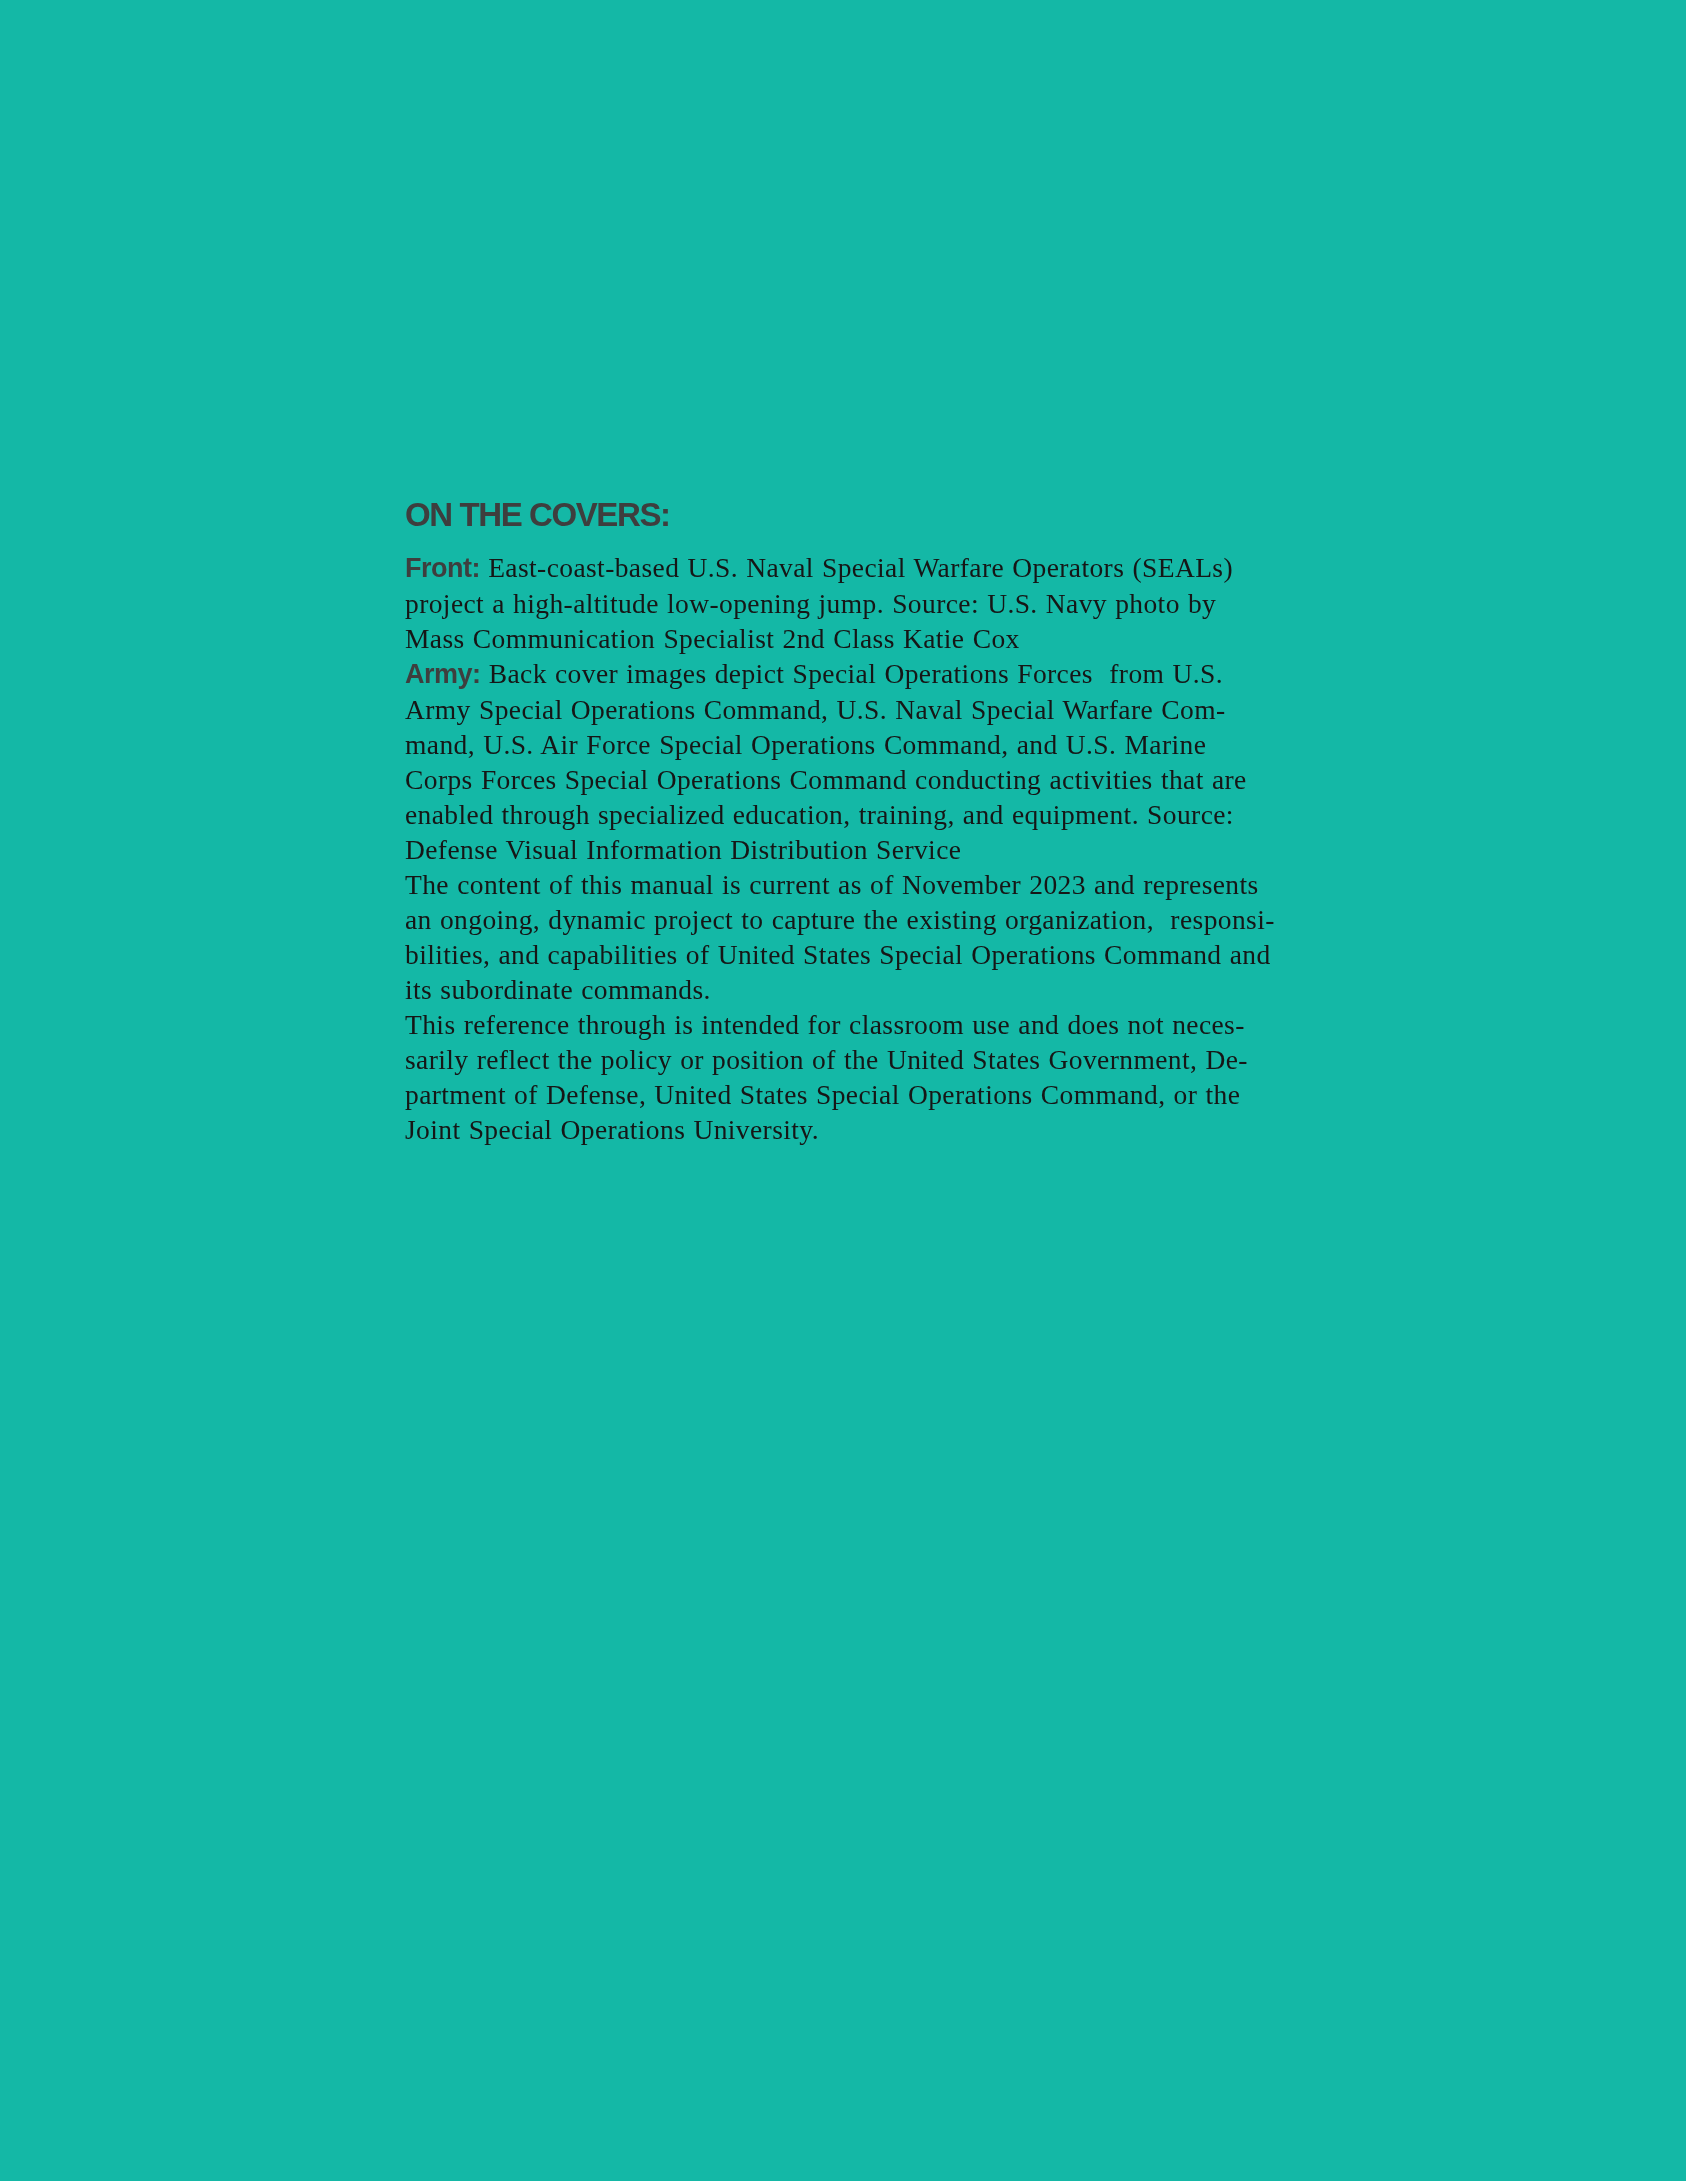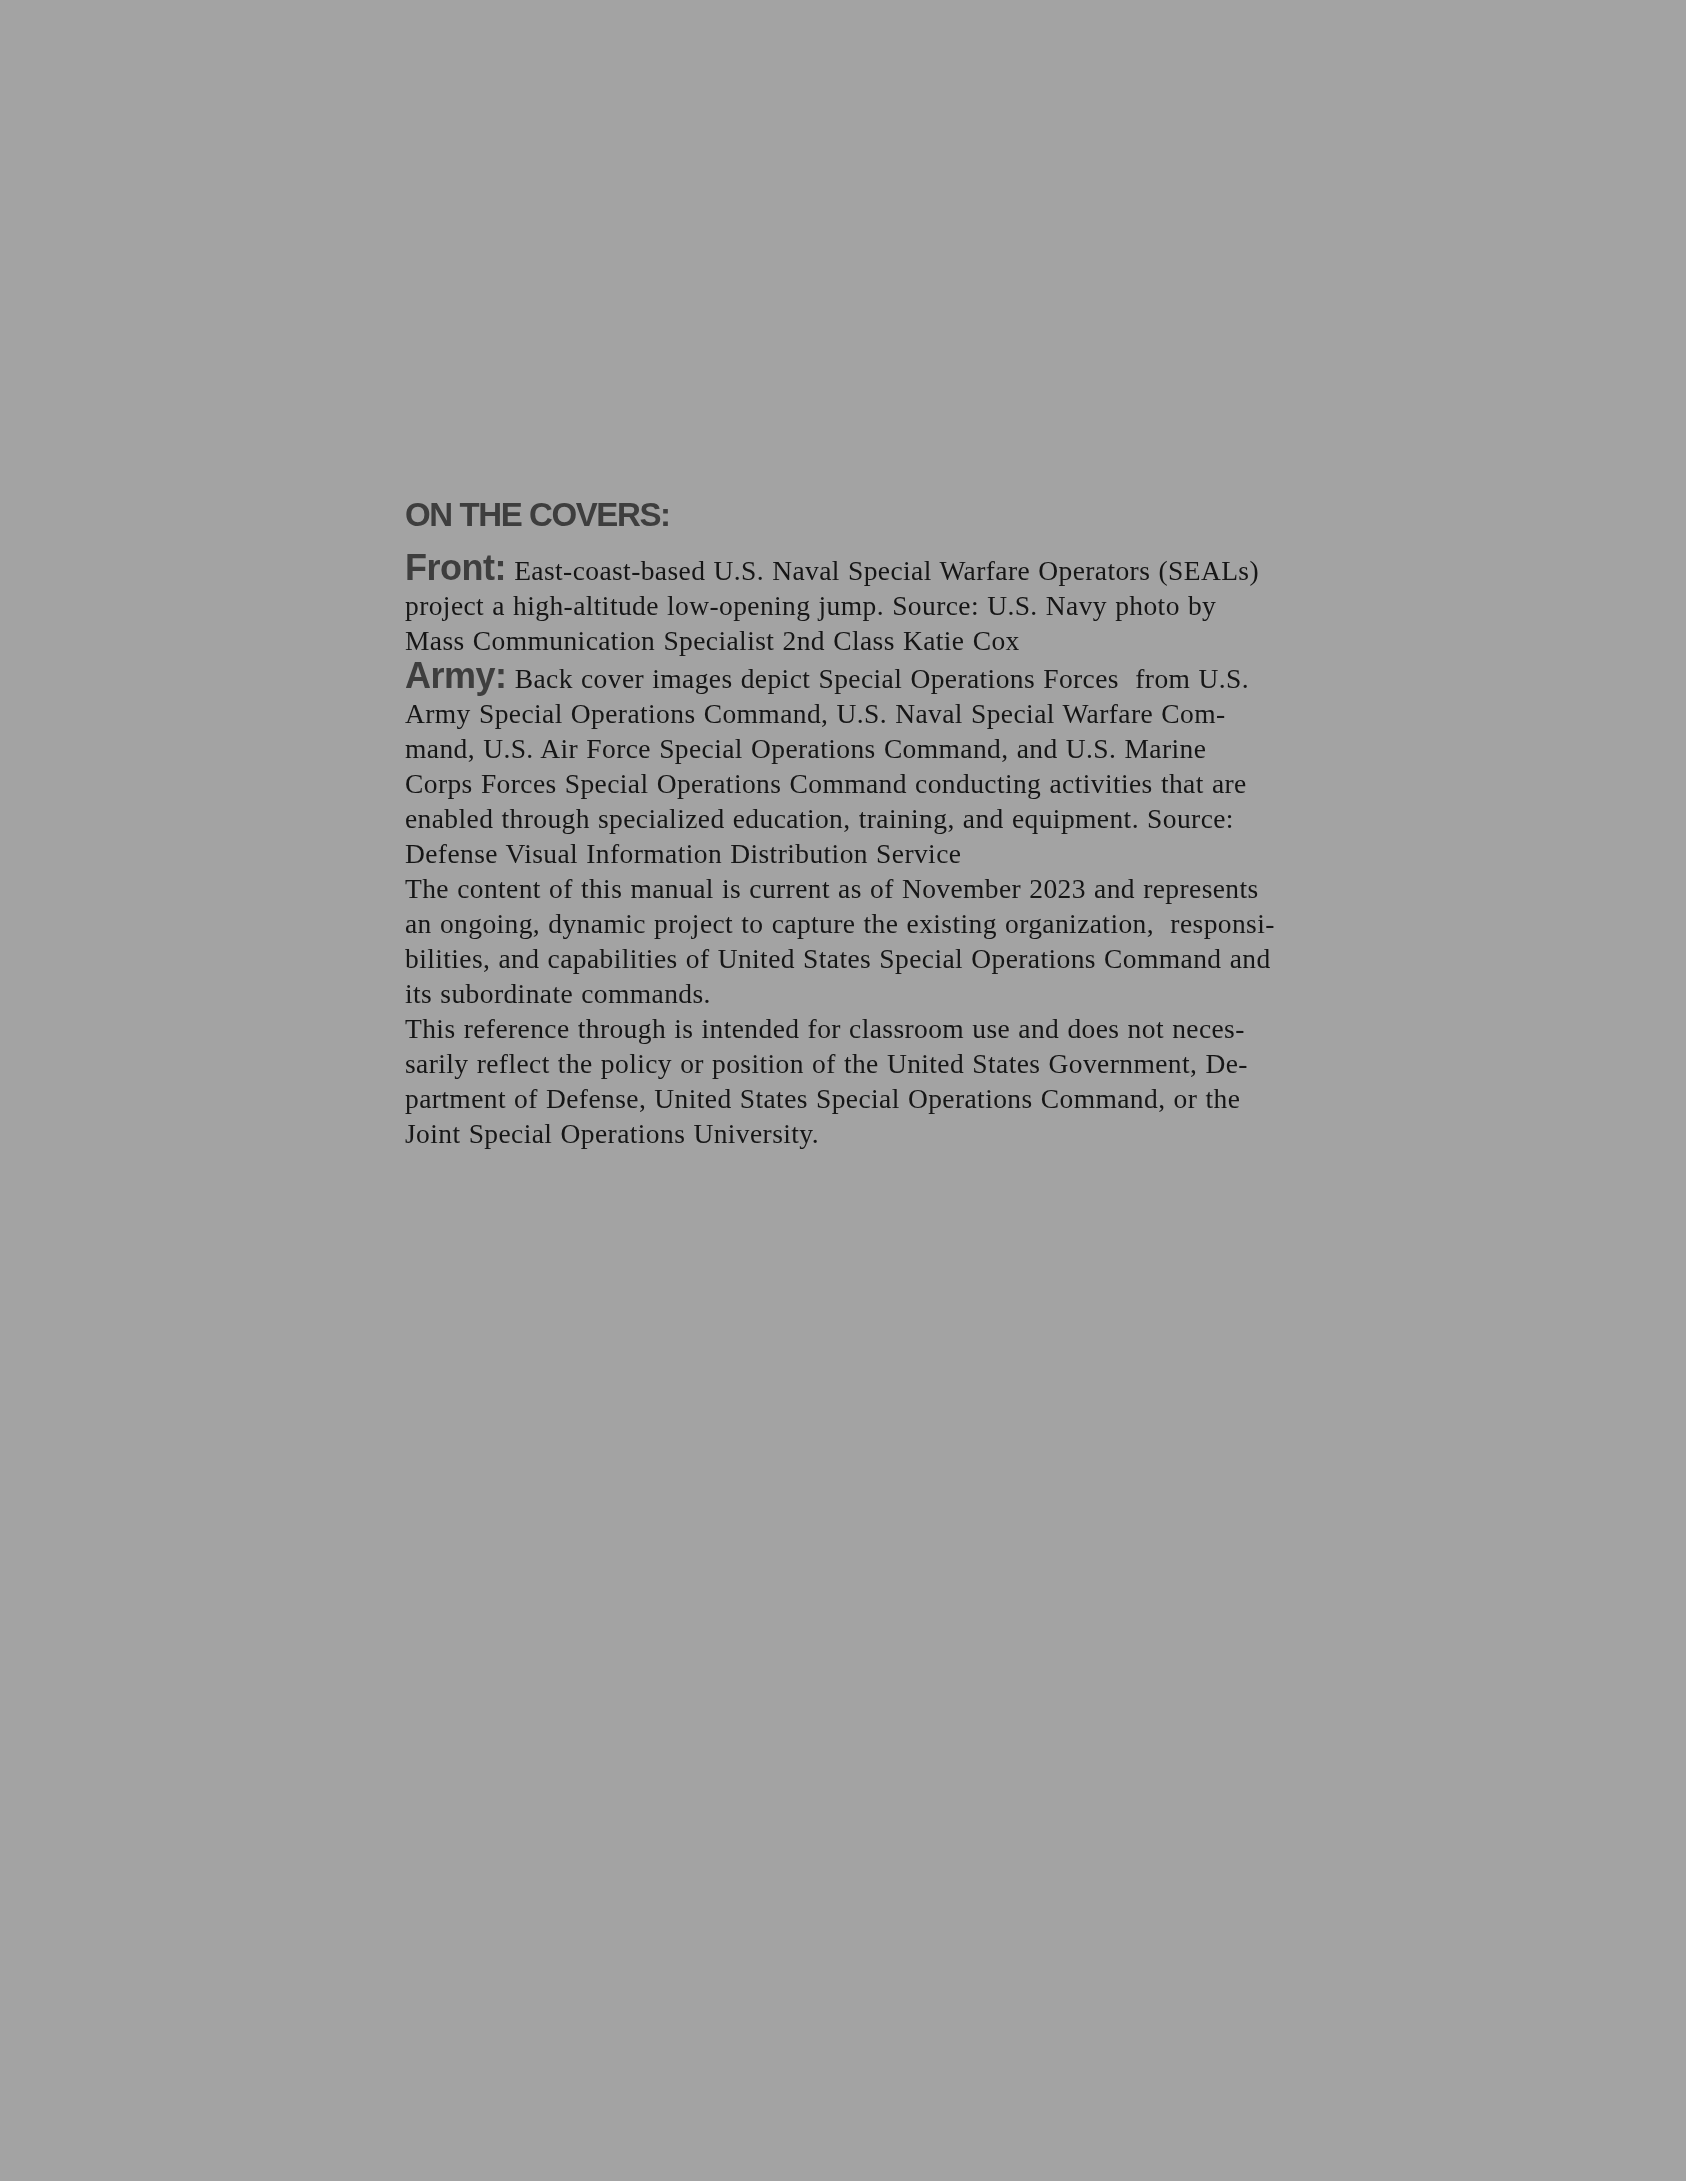--- a/index.html
+++ b/index.html
@@ -9,21 +9,21 @@
   }
   body {
     width: 1686px;
     height: 2182px;
     position: relative;
     font-family: "Liberation Serif", "DejaVu Serif", serif;
   }
   .page {
     position: absolute;
     inset: 0;
-    background: #a3a3a3;
+    background: #14b8a6;
     overflow: hidden;
   }
   .content-column {
     position: absolute;
     left: 405px;
     top: 496px;
     width: 970px;
   }
   .section-heading {
     margin: 0 0 16.5px 0;
@@ -42,21 +42,21 @@
     word-spacing: 0.9px;
     color: #161616;
   }
   .para-front { margin-bottom: 24px; }
   .para-back  { margin-bottom: 140px; }
   .note-1     { margin-bottom: 136px; }
   .note-2     { margin-bottom: 0; }
   .inline-label {
     font-family: "Liberation Sans", "DejaVu Sans", sans-serif;
     font-weight: bold;
-    font-size: 36px;
+    font-size: 27px;
     letter-spacing: -0.5px;
     color: #3e3e3e;
   }
   .body-text {
     white-space: pre-line;
   }
 </style>
 </head>
 <body>
 

